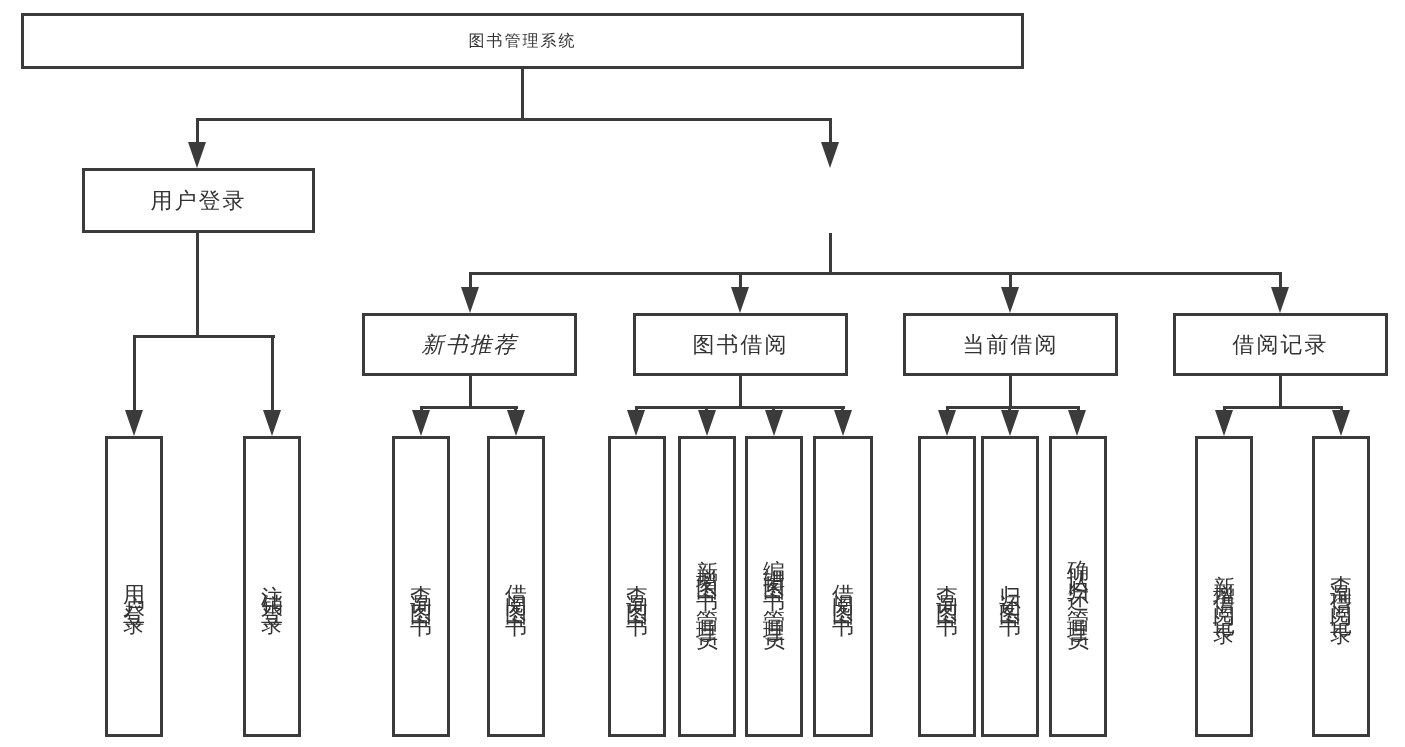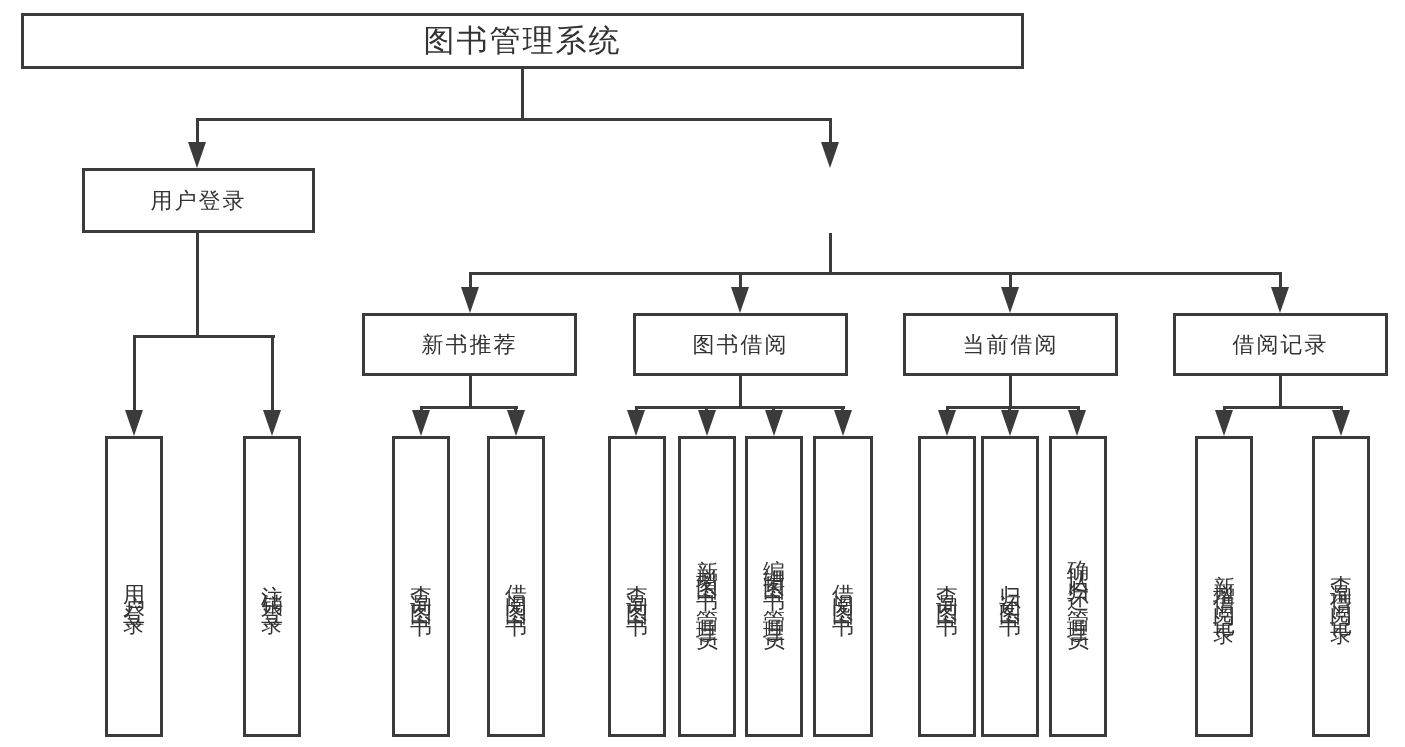--- a/index.html
+++ b/index.html
@@ -27,21 +27,21 @@
     justify-content:center;
     color:var(--text);
   }
   .box.h span{
     font-size:22px;
     letter-spacing:2px;
     white-space:nowrap;
     color:var(--text);
   }
   .box.root span{
-    font-size:31px;
+    font-size:16px;
     letter-spacing:2px;
     text-align:right;
   }
   .box.v span{
     writing-mode:vertical-rl;
     text-orientation:mixed;
     font-size:22px;
     letter-spacing:10px;
     line-height:1;
     color:var(--text);
@@ -93,21 +93,21 @@
   <div class="line" style="left:469px;top:272px;width:813px;height:3px;"></div>
   <div class="line" style="left:469px;top:274px;width:3px;height:16px;"></div>
   <div class="line" style="left:739px;top:274px;width:3px;height:16px;"></div>
   <div class="line" style="left:1009px;top:274px;width:3px;height:16px;"></div>
   <div class="line" style="left:1279px;top:274px;width:3px;height:16px;"></div>
   <div class="arrow" style="left:461px;top:287px;"></div>
   <div class="arrow" style="left:731px;top:287px;"></div>
   <div class="arrow" style="left:1001px;top:287px;"></div>
   <div class="arrow" style="left:1271px;top:287px;"></div>
 
-  <div class="box h" style="left:362px;top:313px;width:215px;height:63px;">
+  <div class="box h" style="left:362px;top:313px;width:215px;height:63px;font-style:italic;">
     <span>新书推荐</span>
   </div>
   <div class="box h" style="left:633px;top:313px;width:215px;height:63px;">
     <span>图书借阅</span>
   </div>
   <div class="box h" style="left:1173px;top:313px;width:215px;height:63px;">
     <span>借阅记录</span>
   </div>
   <div class="box h" style="left:903px;top:313px;width:215px;height:63px;">
     <span>当前借阅</span>

